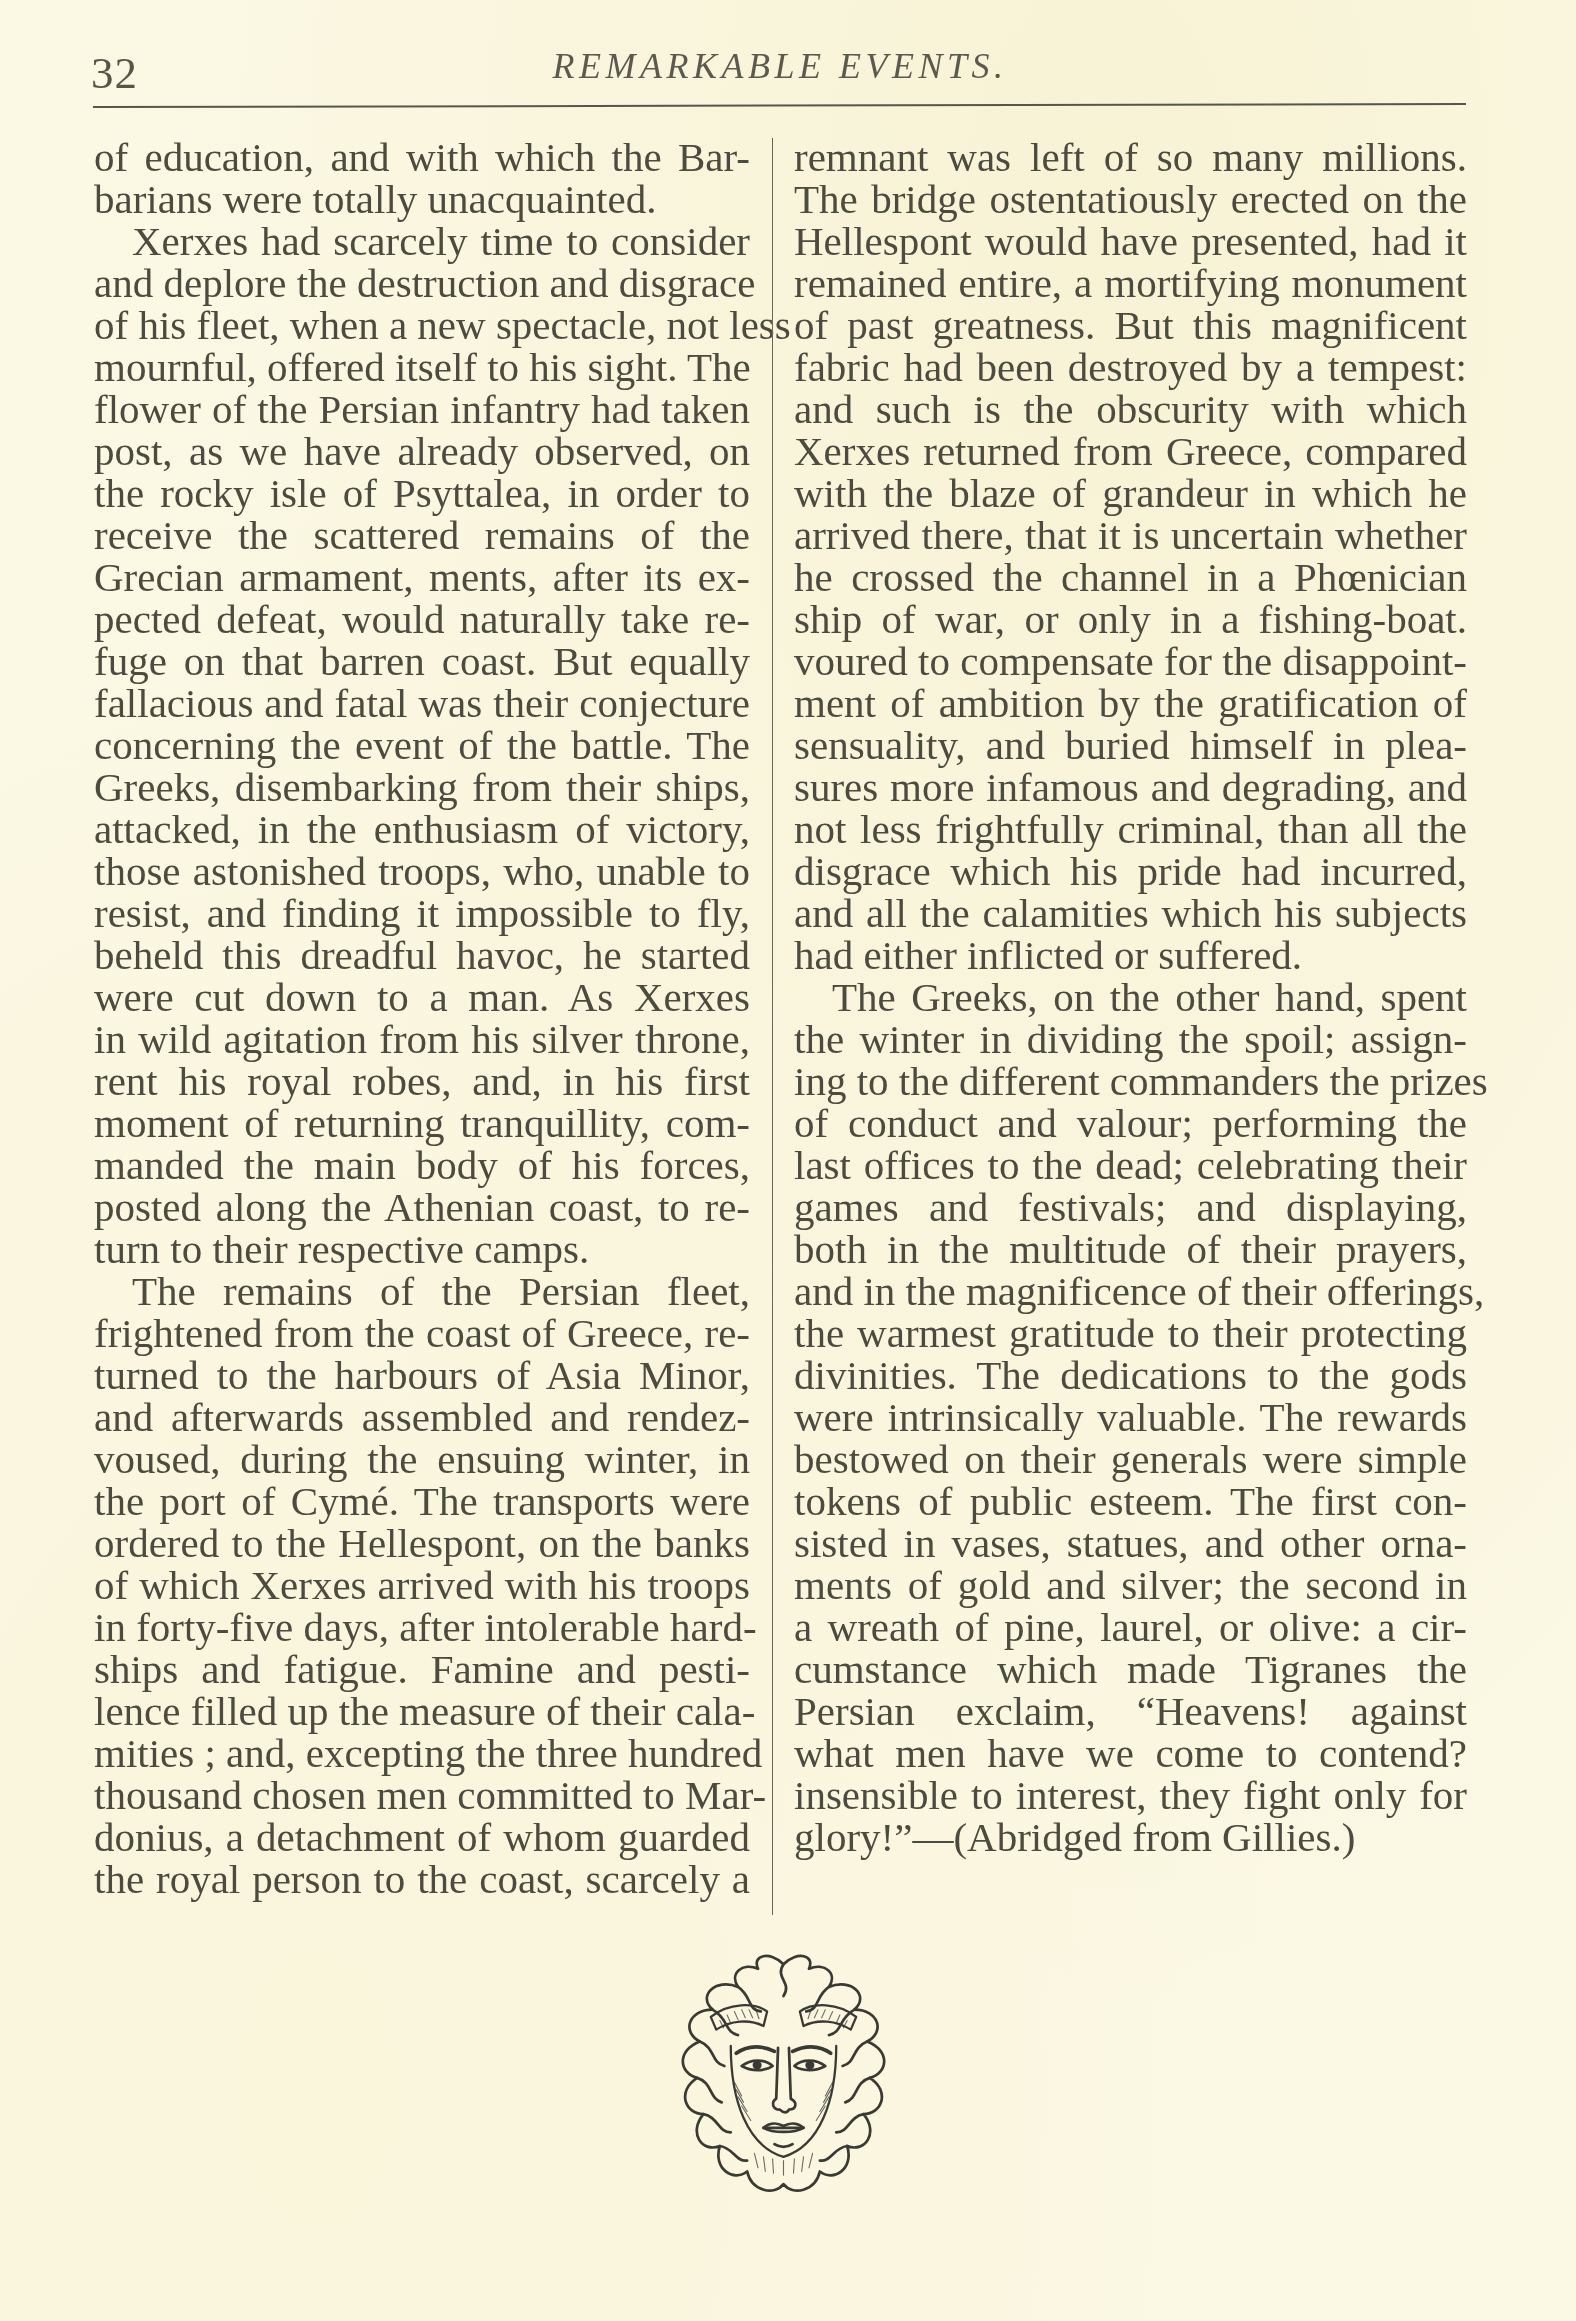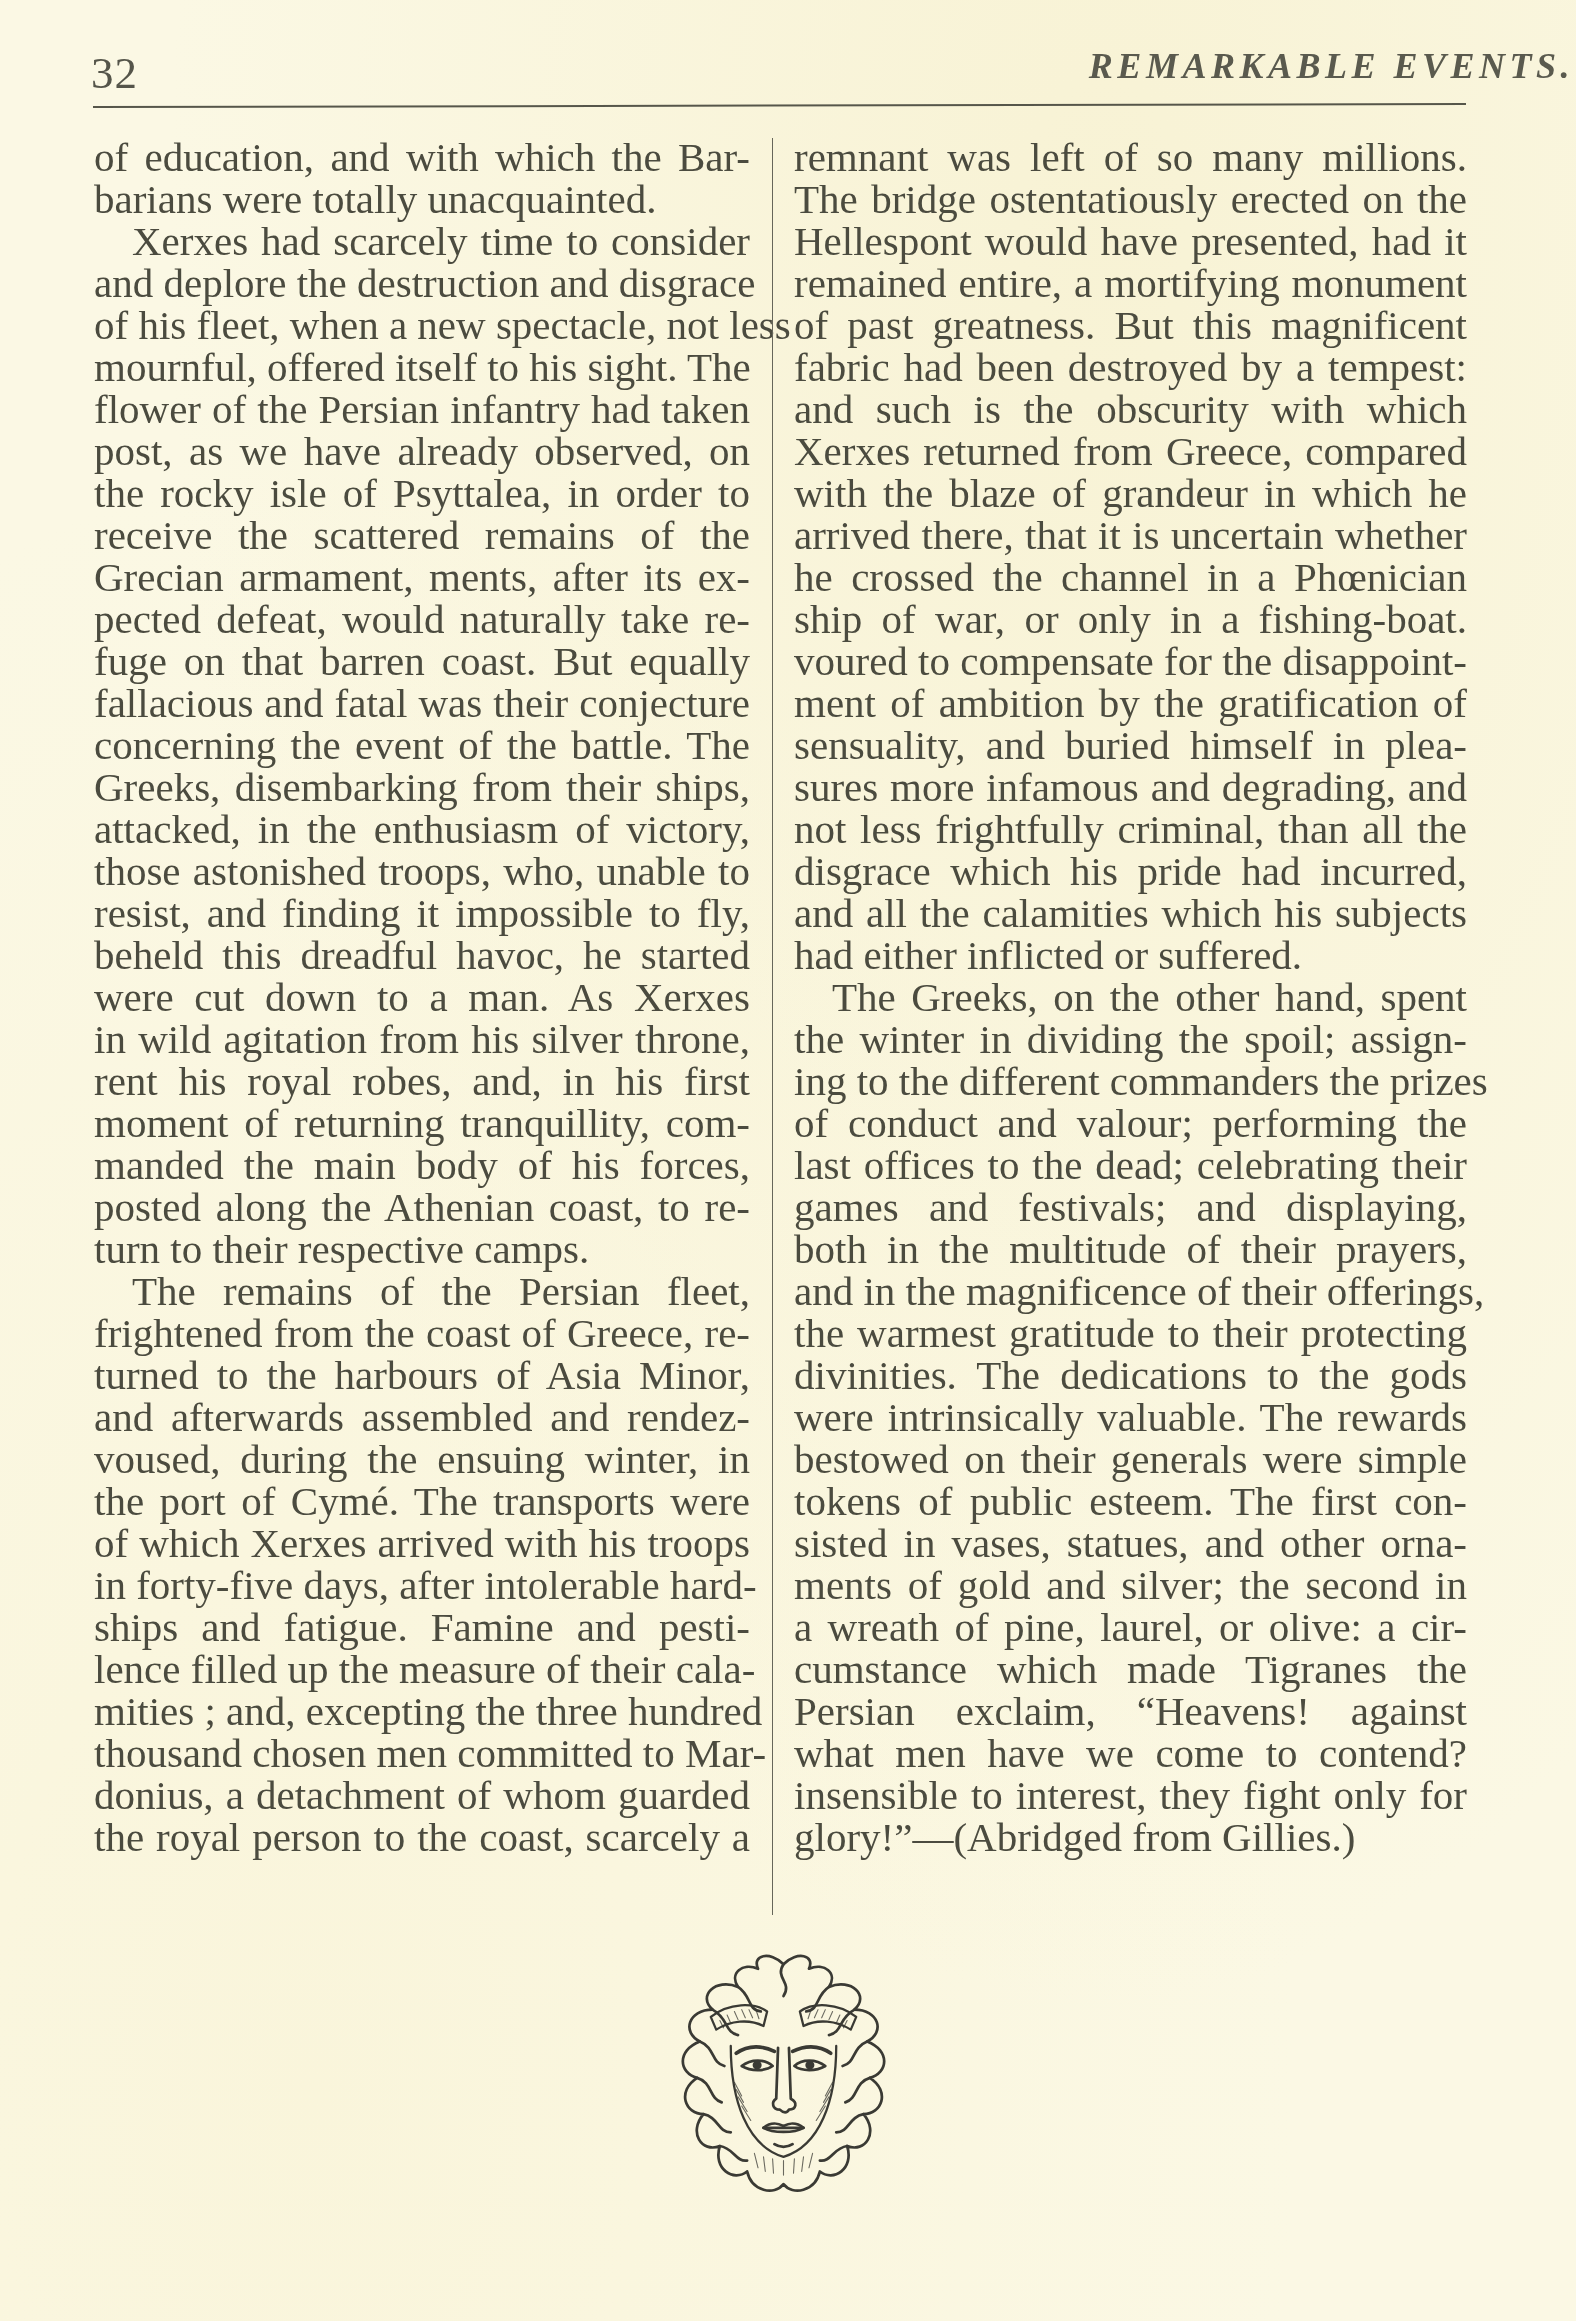--- a/index.html
+++ b/index.html
@@ -25,29 +25,29 @@
   .page-number {
     position: absolute;
     left: 91px;
     top: 47px;
     font-size: 45px;
     letter-spacing: 0.9px;
     color: #55554a;
   }
   .running-head {
     position: absolute;
-    left: 14px;
+    left: 0;
     width: 1560px;
     top: 45px;
-    text-align: right;
+    text-align: center;
     font-style: italic;
     font-size: 36px;
     letter-spacing: 4.5px;
     color: #5a5a4e;
-    font-weight: bold;
+    font-weight: normal;
   }
   .head-rule {
     position: absolute;
     left: 93px;
     width: 1373px;
     top: 106px;
     height: 0;
     border-top: 2.7px solid #56564a;
     transform: rotate(-0.12deg);
     transform-origin: left center;
@@ -137,20 +137,21 @@
     <span class="line">moment of returning tranquillity, com-</span>
     <span class="line">manded the main body of his forces,</span>
     <span class="line">posted along the Athenian coast, to re-</span>
     <span class="line last">turn to their respective camps.</span>
     <span class="line indent">The remains of the Persian fleet,</span>
     <span class="line">frightened from the coast of Greece, re-</span>
     <span class="line">turned to the harbours of Asia Minor,</span>
     <span class="line">and afterwards assembled and rendez-</span>
     <span class="line">voused, during the ensuing winter, in</span>
     <span class="line">the port of Cymé. The transports were</span>
+    <span class="line">ordered to the Hellespont, on the banks</span>
     <span class="line">of which Xerxes arrived with his troops</span>
     <span class="line">in forty-five days, after intolerable hard-</span>
     <span class="line">ships and fatigue. Famine and pesti-</span>
     <span class="line">lence filled up the measure of their cala-</span>
     <span class="line">mities ; and, excepting the three hundred</span>
     <span class="line">thousand chosen men committed to Mar-</span>
     <span class="line">donius, a detachment of whom guarded</span>
     <span class="line">the royal person to the coast, scarcely a</span>
   </div>
 <div class="column-divider"></div>

